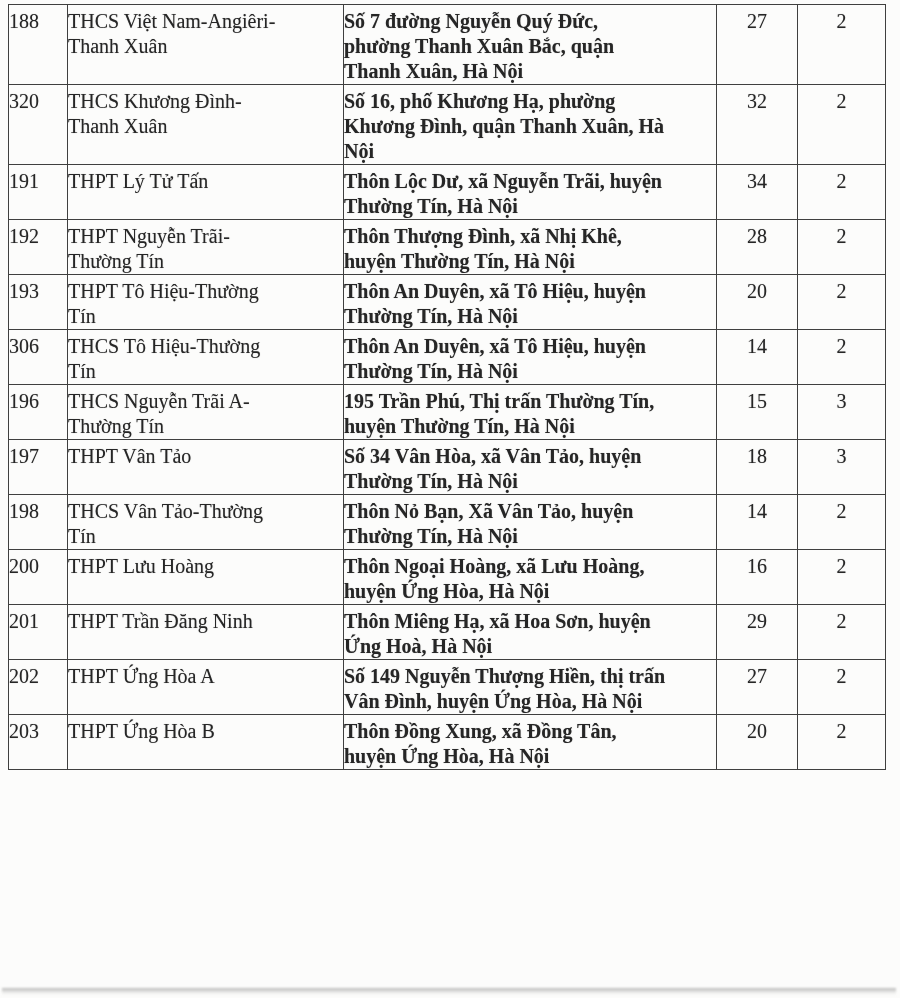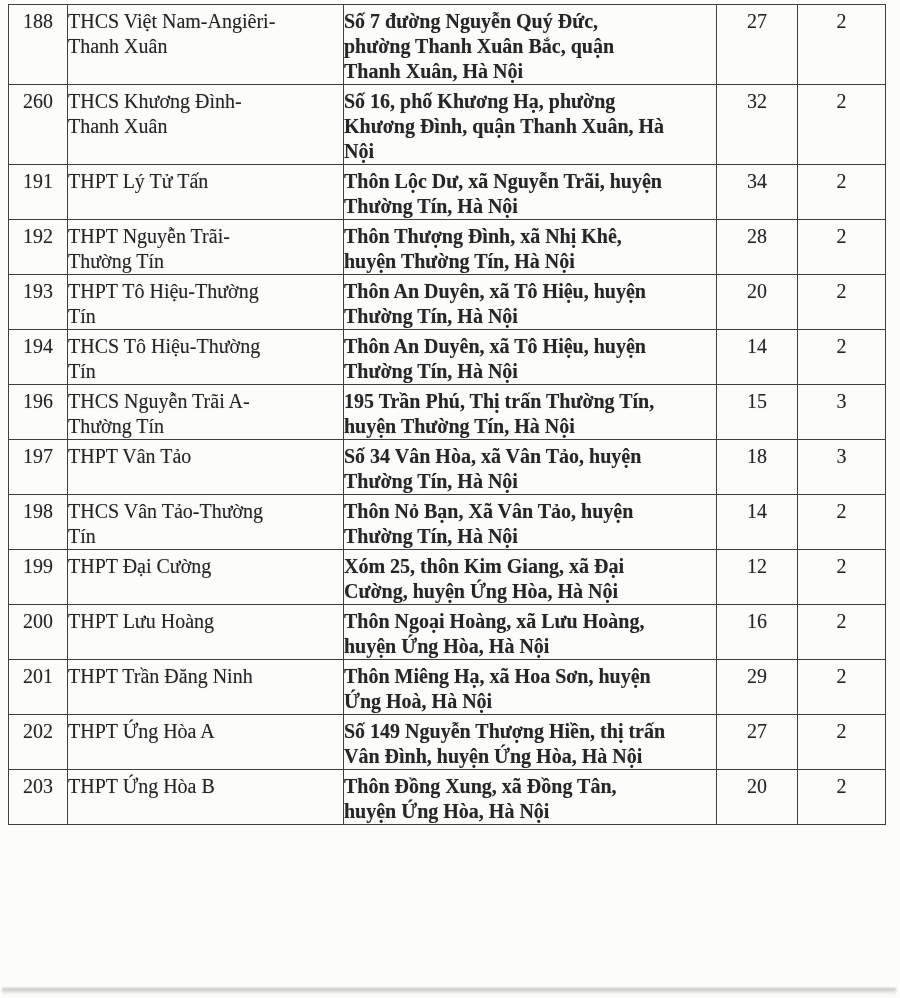--- a/index.html
+++ b/index.html
@@ -30,21 +30,21 @@
   }
   table.schools td {
     border: 1px solid #3f3f3f;
     vertical-align: top;
     font-size: 20px;
     line-height: 25px;
     padding: 4px 0 0 0;
     text-shadow: 0 0 1px rgba(45,45,45,0.35);
     overflow: hidden;
   }
-  td.c-no   { text-align: center; }
+  td.c-no   { text-align: left; }
   td.c-name { padding-left: 10px; padding-right: 5px; white-space: pre-line; }
   td.c-addr { padding-left: 8px;  padding-right: 4px; white-space: pre-line; font-weight: bold; }
   td.c-num  { text-align: center; margin-top: 48px; }
   .scan-shadow {
     position: absolute;
     left: 2px;
     top: 988px;
     width: 894px;
     height: 8px;
     background: linear-gradient(to bottom, rgba(110,110,110,0.45), rgba(190,190,190,0.08) 70%, rgba(255,255,255,0));
@@ -70,21 +70,21 @@
     <td class="c-no">188</td>
     <td class="c-name">THCS Việt Nam-Angiêri-
 Thanh Xuân</td>
     <td class="c-addr">Số 7 đường Nguyễn Quý Đức,
 phường Thanh Xuân Bắc, quận
 Thanh Xuân, Hà Nội</td>
     <td class="c-num">27</td>
     <td class="c-num">2</td>
   </tr>
         <tr>
-    <td class="c-no">260</td>
+    <td class="c-no">320</td>
     <td class="c-name">THCS Khương Đình-
 Thanh Xuân</td>
     <td class="c-addr">Số 16, phố Khương Hạ, phường
 Khương Đình, quận Thanh Xuân, Hà
 Nội</td>
     <td class="c-num">32</td>
     <td class="c-num">2</td>
   </tr>
         <tr>
     <td class="c-no">191</td>
@@ -106,21 +106,21 @@
         <tr>
     <td class="c-no">193</td>
     <td class="c-name">THPT Tô Hiệu-Thường
 Tín</td>
     <td class="c-addr">Thôn An Duyên, xã Tô Hiệu, huyện
 Thường Tín, Hà Nội</td>
     <td class="c-num">20</td>
     <td class="c-num">2</td>
   </tr>
         <tr>
-    <td class="c-no">194</td>
+    <td class="c-no">306</td>
     <td class="c-name">THCS Tô Hiệu-Thường
 Tín</td>
     <td class="c-addr">Thôn An Duyên, xã Tô Hiệu, huyện
 Thường Tín, Hà Nội</td>
     <td class="c-num">14</td>
     <td class="c-num">2</td>
   </tr>
         <tr>
     <td class="c-no">196</td>
     <td class="c-name">THCS Nguyễn Trãi A-
@@ -138,28 +138,20 @@
     <td class="c-num">18</td>
     <td class="c-num">3</td>
   </tr>
         <tr>
     <td class="c-no">198</td>
     <td class="c-name">THCS Vân Tảo-Thường
 Tín</td>
     <td class="c-addr">Thôn Nỏ Bạn, Xã Vân Tảo, huyện
 Thường Tín, Hà Nội</td>
     <td class="c-num">14</td>
-    <td class="c-num">2</td>
-  </tr>
-        <tr>
-    <td class="c-no">199</td>
-    <td class="c-name">THPT Đại Cường</td>
-    <td class="c-addr">Xóm 25, thôn Kim Giang, xã Đại
-Cường, huyện Ứng Hòa, Hà Nội</td>
-    <td class="c-num">12</td>
     <td class="c-num">2</td>
   </tr>
         <tr>
     <td class="c-no">200</td>
     <td class="c-name">THPT Lưu Hoàng</td>
     <td class="c-addr">Thôn Ngoại Hoàng, xã Lưu Hoàng,
 huyện Ứng Hòa, Hà Nội</td>
     <td class="c-num">16</td>
     <td class="c-num">2</td>
   </tr>

